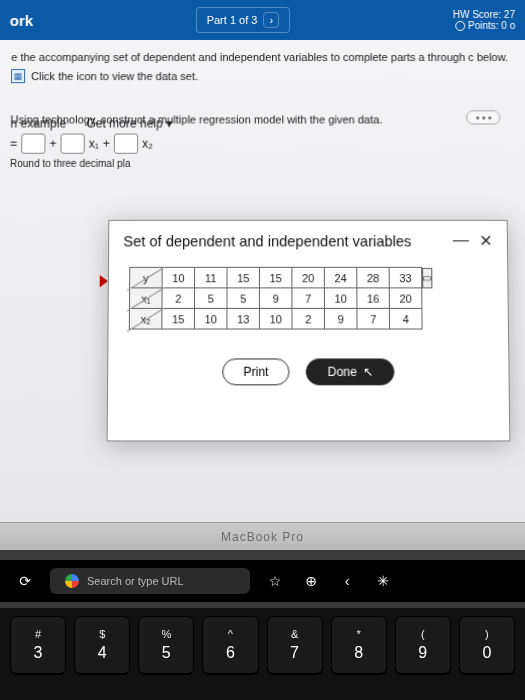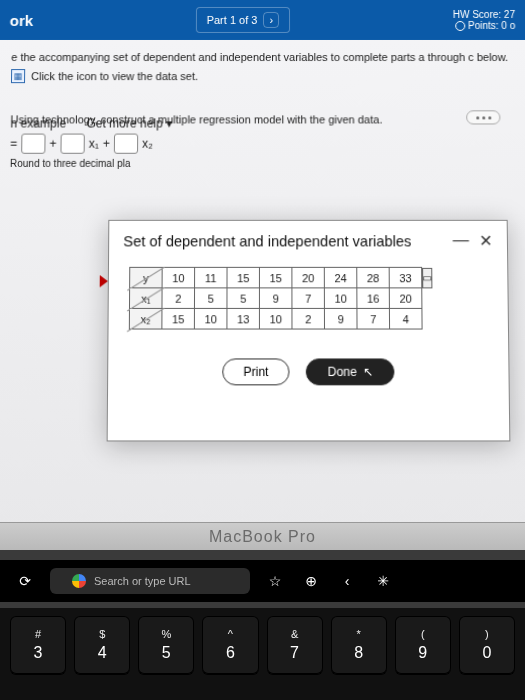--- a/index.html
+++ b/index.html
@@ -26,24 +26,24 @@
     .tbl-wrap { padding:10px 20px; }
     table { border-collapse:collapse; font-size:11px; }
     td, th { border:1px solid #666; width:32px; height:20px; text-align:center; background:#fff; }
     th { background:#f3f3f3; font-weight:normal; position:relative;}
     th .diag { position:absolute; width:140%; height:1px; background:#999; top:50%; left:-20%; transform:rotate(-32deg);}
     .scroll-ind { width:10px; height:20px; border:1px solid #666; background:#efefef; font-size:10px; display:flex; align-items:center; justify-content:center;}
     .dialog-btns { display:flex; justify-content:center; gap:16px; margin-top:18px; }
     .d-btn { border:1px solid #333; border-radius:18px; padding:5px 20px; font-size:12px; background:#fff; }
     .d-btn.dark { background:#222; color:#fff; display:flex; align-items:center; gap:6px;}
     .help-row { position:absolute; bottom:48px; left:0; padding:0 12px; font-size:12px; color:#222; display:flex; gap:20px;}
-    .mac-label { position:absolute; top:522px; left:0; width:525px; text-align:center; color:#6b6b6b; font-size:16px; font-family:-apple-system,sans-serif; letter-spacing:1px; background:linear-gradient(#ccc,#b9b9b9); height:28px; line-height:28px; border-top:1px solid #999; }
+    .mac-label { position:absolute; top:522px; left:0; width:525px; text-align:center; color:#6b6b6b; font-size:12px; font-family:-apple-system,sans-serif; letter-spacing:1px; background:linear-gradient(#ccc,#b9b9b9); height:28px; line-height:28px; border-top:1px solid #999; }
     .touchbar { position:absolute; top:560px; left:0; width:525px; height:42px; background:#000; display:flex; align-items:center; gap:14px; padding:0 14px; color:#ddd; font-size:12px; }
     .tb-ico { width:22px; height:22px; display:flex; align-items:center; justify-content:center; color:#fff; font-size:14px;}
-    .tb-search { flex:0 0 200px; background:#2b2b2b; border-radius:6px; height:26px; display:flex; align-items:center; gap:8px; padding:0 22px; color:#bbb; font-size:11px;}
+    .tb-search { flex:0 0 200px; background:#2b2b2b; border-radius:6px; height:26px; display:flex; align-items:center; gap:8px; padding:0 15px; color:#bbb; font-size:11px;}
     .gico { width:14px; height:14px; border-radius:50%; background:conic-gradient(#4285F4 0 25%,#EA4335 0 50%,#FBBC05 0 75%,#34A853 0 100%);}
     .kb { position:absolute; top:608px; left:0; width:525px; height:92px; background:#111; display:flex; gap:8px; padding:8px 10px;}
     .key { background:#1a1a1a; border-radius:6px; width:58px; height:58px; color:#fff; display:flex; flex-direction:column; align-items:center; justify-content:center; font-size:12px; gap:4px; box-shadow:inset 0 0 0 1px #000, 0 1px 0 #000;}
     .key .sym { font-size:11px; color:#eee;}
     .key .num { font-size:16px; }
     .xbtn { cursor:pointer; }
     .three-dots { position:absolute; top:70px; right:26px; width:34px; height:14px; border:1px solid #aaa; border-radius:8px; display:flex; align-items:center; justify-content:center; gap:3px; background:#f8f8f8;}
     .three-dots span{width:3px;height:3px;background:#666;border-radius:50%;}
     .arrow-mark { position:absolute; top:232px; left:102px; width:12px; height:12px; }
     .arrow-mark::before{content:''; position:absolute; width:0;height:0; border-top:6px solid transparent; border-bottom:6px solid transparent; border-left:8px solid #c00;}

